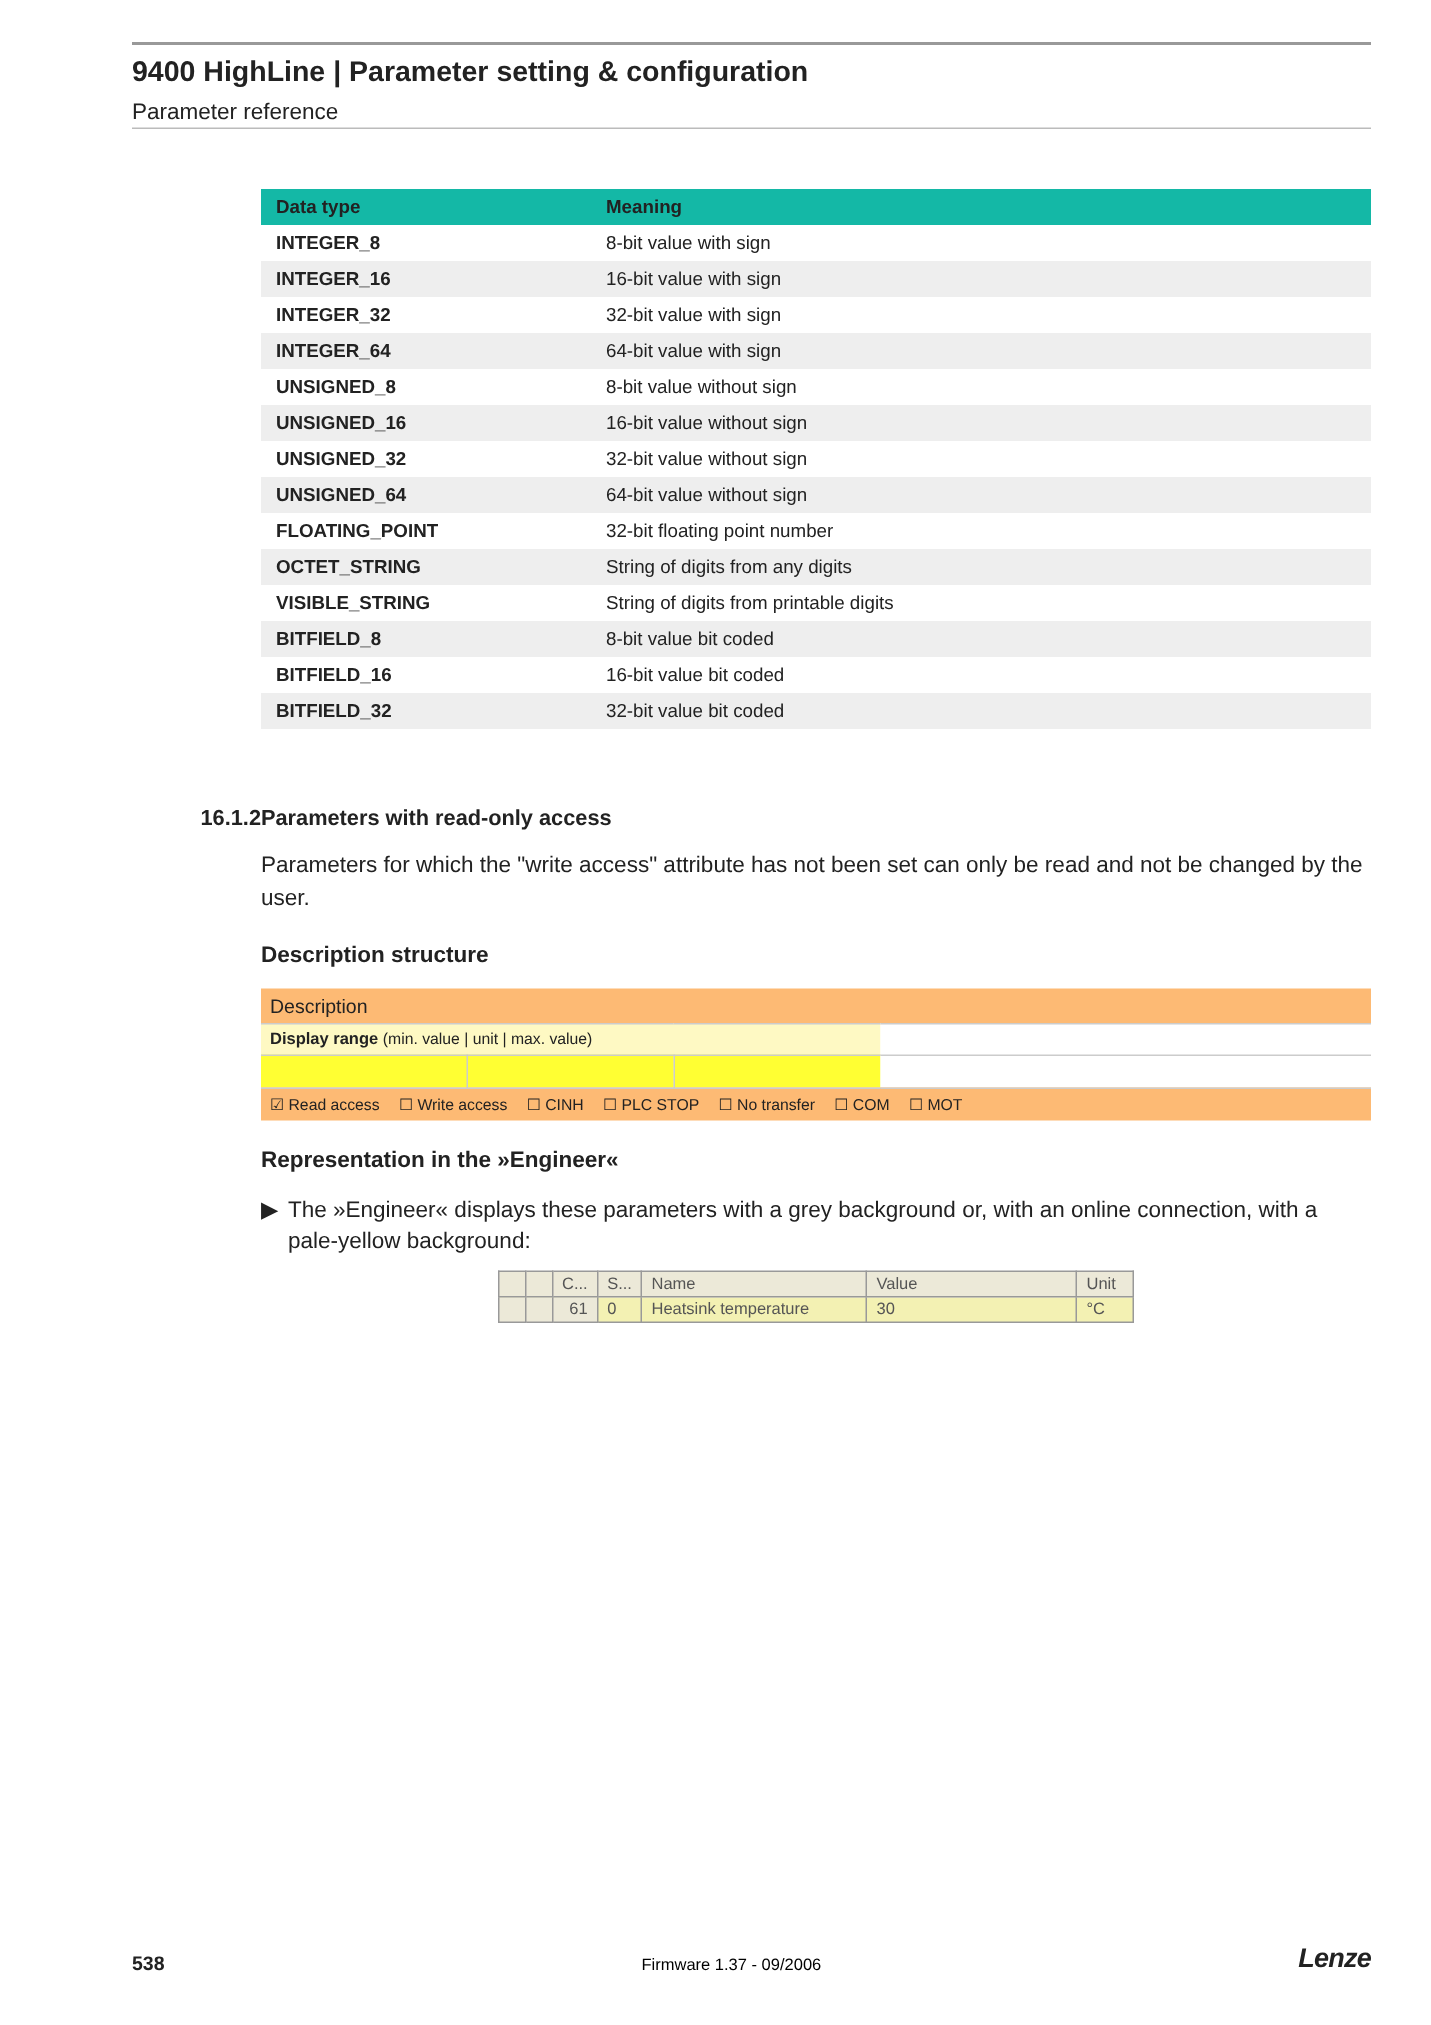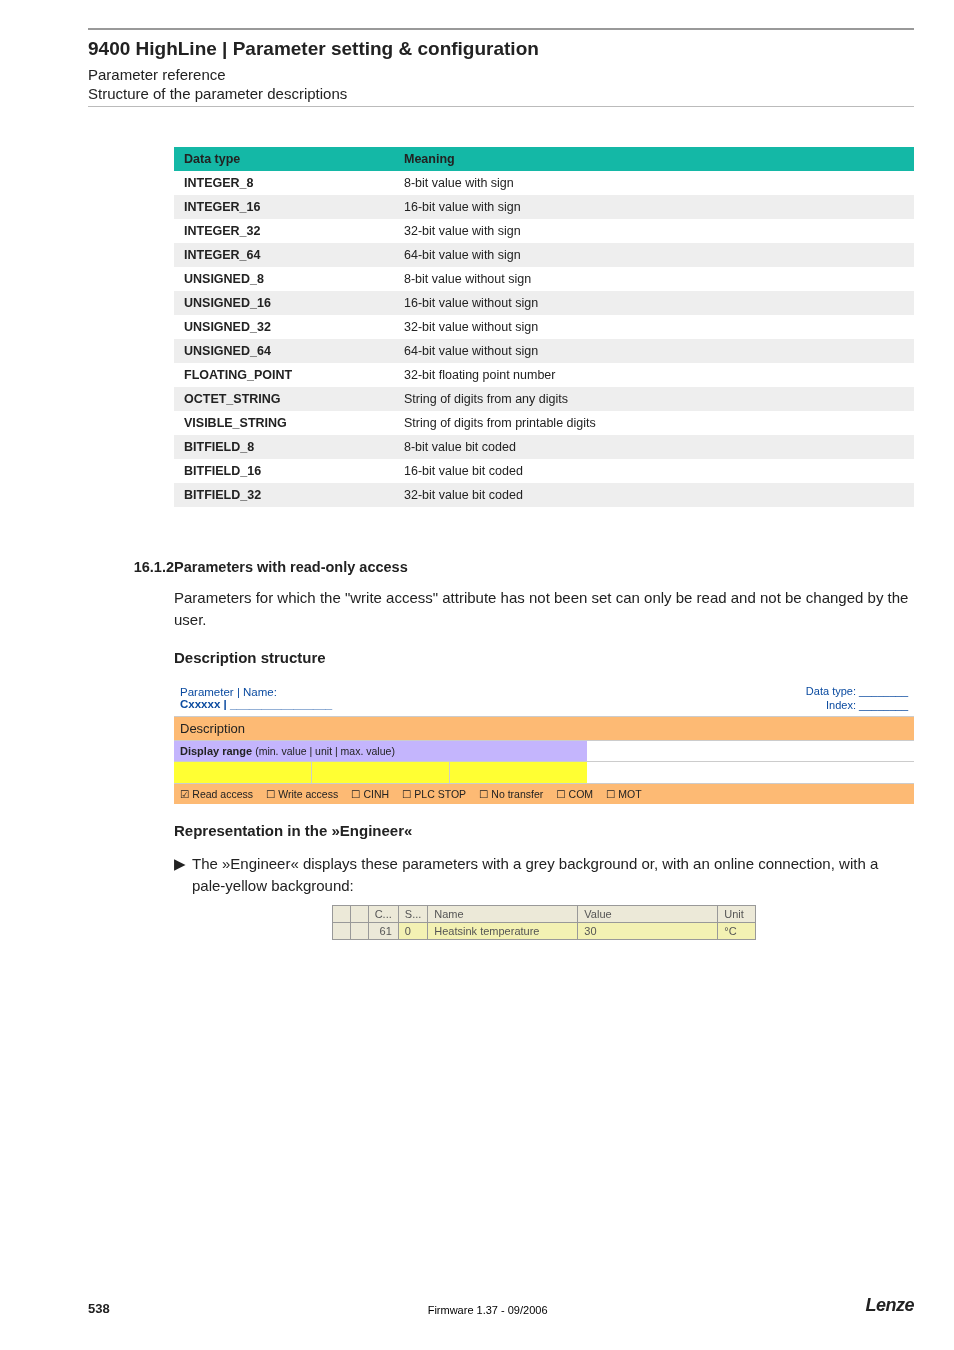--- a/index.html
+++ b/index.html
@@ -83,21 +83,21 @@
   .desc-table {
     width: 100%;
     border-collapse: collapse;
     font-size: 11.5px;
     margin-bottom: 18px;
   }
   .desc-table td, .desc-table th { padding: 4px 6px; border: 0; }
   .row-sep td { border-bottom: 1px solid #ccc; }
   .row-white { background: #fff; }
   .row-grey { background: #fdba74; }
-  .row-yellow1 { background: #c4b5fd; margin-left: 16px; }
+  .row-yellow1 { background: #fef9c3; margin-left: 16px; }
   .row-yellow2 { background: #ffff33; }
   .pname-left { color: #0b4ba0; }
   .pname-bold { font-weight: bold; color: #0b4ba0; }
   .pname-right { text-align: right; color: #0b4ba0; font-size: 11px; line-height: 1.3; }
   .attr-row { font-size: 10.5px; padding: 4px 6px; }
   .attr-row span { margin-right: 10px; white-space: nowrap; }
   .blank-cell { height: 22px; }
   .bullet-row {
     display: flex;
     font-size: 15px;
@@ -139,21 +139,20 @@
     letter-spacing: -0.5px;
   }
 </style>
 </head>
 <body>
 
 <div class="page">
   <div class="header-line"></div>
   <div class="title">9400 HighLine | Parameter setting &amp; configuration</div>
   <div class="sub1">Parameter reference</div>
-  <div class="sub2">Structure of the parameter descriptions</div>
   <div class="header-line2"></div>
 
   <div class="content">
     <table class="data-types">
       <thead>
         <tr>
           <th>Data type</th>
           <th>Meaning</th>
         </tr>
       </thead>
@@ -222,30 +221,20 @@
     <div class="sec-num">16.1.2</div>
     <div class="sec-title">Parameters with read-only access</div>
   </div>
 
   <div class="content">
     <p class="para">Parameters for which the "write access" attribute has not been set can only be read and not be changed by the user.</p>
     <p class="h-bold">Description structure</p>
 
     <table class="desc-table">
       <tbody>
-          <tr class="row-white row-sep">
-        <td colspan="3" style="width:56%;">
-          <div class="pname-left">Parameter | Name:</div>
-          <div class="pname-bold">Cxxxxx | ________________</div>
-        </td>
-        <td colspan="3" class="pname-right">
-          <div>Data type: ________</div>
-          <div>Index: ________</div>
-        </td>
-      </tr>
       <tr class="row-grey row-sep">
         <td colspan="6" style="font-size:13px;">Description</td>
       </tr>
       <tr class="row-sep">
         <td colspan="3" class="row-yellow1" style="font-size:11px;">
           <b>Display range </b><span style="font-size:10.5px;">(min. value | unit | max. value)</span>
         </td>
         <td colspan="3" class="row-white"></td>
       </tr>
       <tr class="row-sep">

